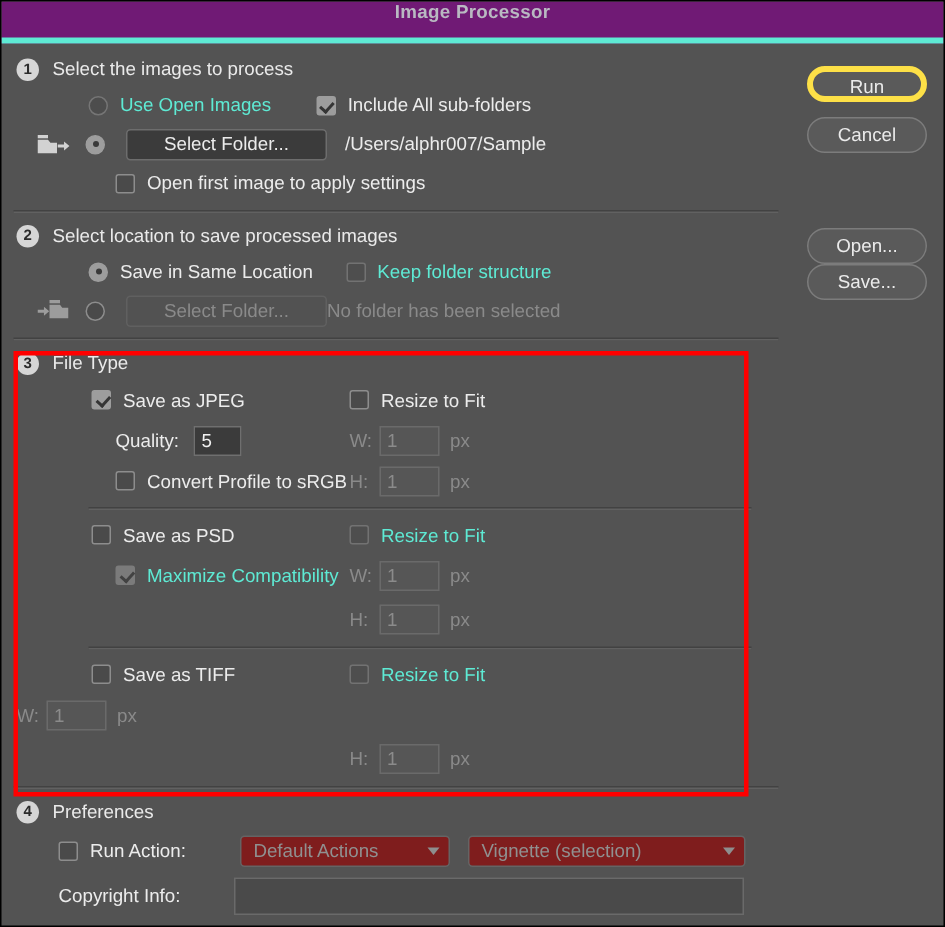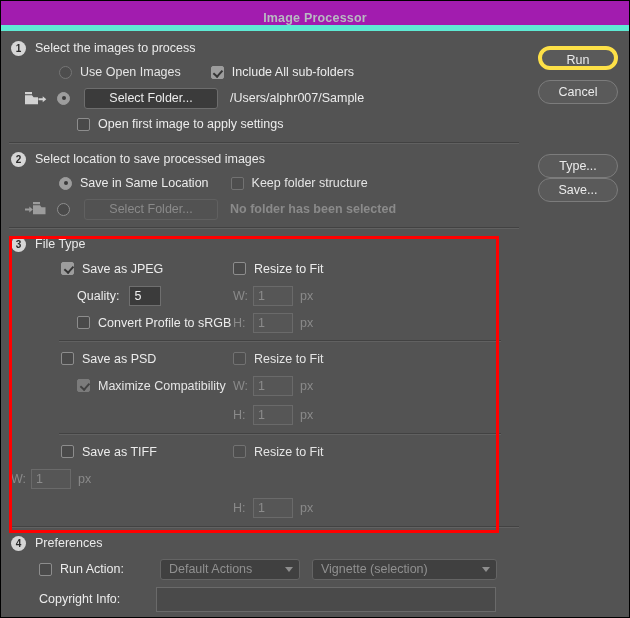--- a/index.html
+++ b/index.html
@@ -18,24 +18,24 @@
     background: #535353;
     border: 1px solid #000;
     overflow: hidden;
     font-size: 12.5px;
     color: #e8e8e8;
   }
 
   
   .titlebar {
     height: 24px;
-    background: #a21caf;
-    border-bottom: 6px solid #5eead4;
+    background: #701a75;
+    border-bottom: 4px solid #5eead4;
     display: flex;
-    align-items: flex-end;
+    align-items: flex-start;
     justify-content: center;
   }
   .titlebar .title {
     font-size: 12.5px;
     font-weight: bold;
     color: #b9b9c2;
     letter-spacing: 0.2px;
   }
 
   
@@ -159,21 +159,21 @@
     content: "";
     position: absolute;
     left: 3.5px; top: 3.5px;
     width: 4px; height: 4px;
     border-radius: 50%;
     background: #3a3a3a;
   }
   .rb.dim { opacity: 0.6; }
 
   .lbl      { margin-left: 8px; color: #ececec; white-space: nowrap; }
-  .lbl.dim  { color: #e5e5e5; }
+  .lbl.dim  { color: #5eead4; }
   .txt      { color: #ececec; white-space: nowrap; }
   .txt.dim  { color: #8a8a8a; }
 
   .pushbtn {
     height: 21px;
     background: #3b3b3b;
     border: 1px solid #6d6d6d;
     border-radius: 3px;
     color: #ececec;
     font-family: "Liberation Sans", sans-serif;
@@ -200,21 +200,21 @@
     line-height: 18px;
   }
   .field.dim {
     background: #565656;
     border-color: #6a6a6a;
     color: #8b8b8b;
   }
 
   .sel {
     height: 21px;
-    background: #404040;
+    background: #7f1d1d;
     border: 1px solid #646464;
     border-radius: 3px;
     color: #909090;
     font-size: 12.5px;
     display: flex;
     align-items: center;
     padding: 0 6px 0 8px;
     box-sizing: border-box;
     justify-content: space-between;
   }
@@ -255,21 +255,21 @@
 
   <div class="titlebar">
     <span class="title">Image Processor</span>
   </div>
 
   <div class="body">
 
     <div class="right-col">
       <button class="btn primary btn-run">Run</button>
       <button class="btn btn-cancel">Cancel</button>
-      <button class="btn btn-load">Type...</button>
+      <button class="btn btn-load">Open...</button>
       <button class="btn btn-save">Save...</button>
     </div>
 
     <div class="left-col">
 
       <div class="section" style="padding-top:6px;">
         <div class="sec-head">
           <span class="badge">1</span>
           <span class="sec-title">Select the images to process</span>
         </div>
@@ -318,21 +318,21 @@
         <div class="row" style="padding-left:14px;">
           <span>
             <svg width="22" height="16" viewBox="0 0 22 16">
               <rect x="8" y="1" width="7" height="2.2" fill="#9c9c9c"></rect>
               <path d="M8 4.2 h7 l1.5 2 h4 v7 H8 Z" fill="#9c9c9c"></path>
               <path d="M0 7.5 h4.3 v-2 l3.5 3 l-3.5 3 v-2 H0 Z" fill="#9c9c9c"></path>
             </svg>
           </span>
           <span class="rb" style="margin-left:10px;"></span>
           <button class="pushbtn dim" style="margin-left:14px;width:134px;">Select Folder...</button>
-          <span class="txt dim" style="margin-left:12px;font-weight:bold;">No folder has been selected</span>
+          <span class="txt dim" style="">No folder has been selected</span>
         </div>
       </div>
 
       <div class="divider"></div>
 
       <div class="section">
         <div class="sec-head">
           <span class="badge">3</span>
           <span class="sec-title">File Type</span>
         </div>

